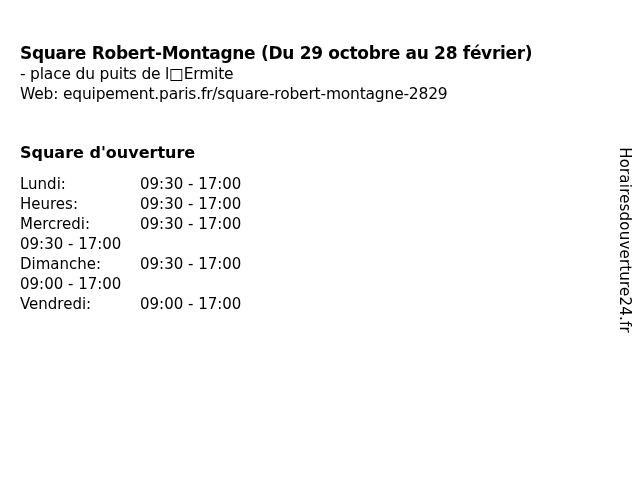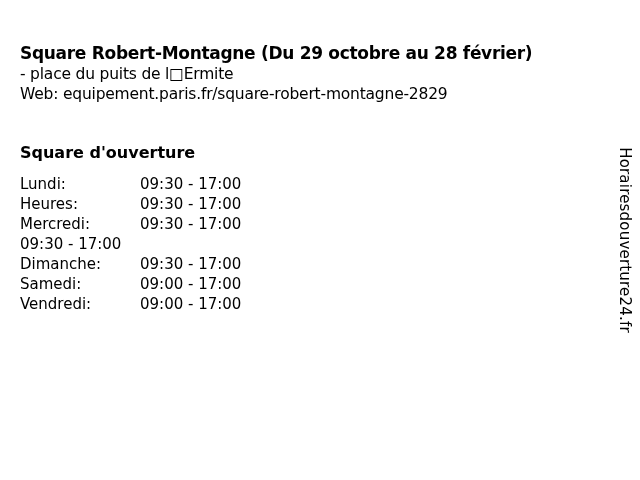--- a/index.html
+++ b/index.html
@@ -97,21 +97,20 @@
       <span class="hours-time">09:30 - 17:00</span>
     </div>
     <div class="hours-row">
       <span class="hours-time">09:30 - 17:00</span>
     </div>
     <div class="hours-row">
       <span class="hours-day">Dimanche:</span>
       <span class="hours-time">09:30 - 17:00</span>
     </div>
     <div class="hours-row">
-      <span class="hours-day">Samedi:</span>
       <span class="hours-time">09:00 - 17:00</span>
     </div>
     <div class="hours-row">
       <span class="hours-day">Vendredi:</span>
       <span class="hours-time">09:00 - 17:00</span>
     </div>
   </div>
 
   <div class="watermark">Horairesdouverture24.fr</div>
 

